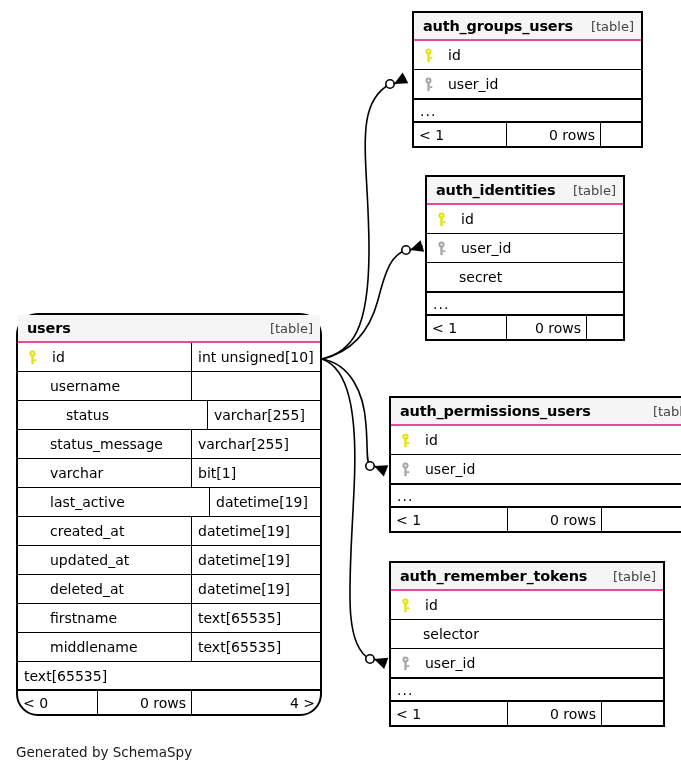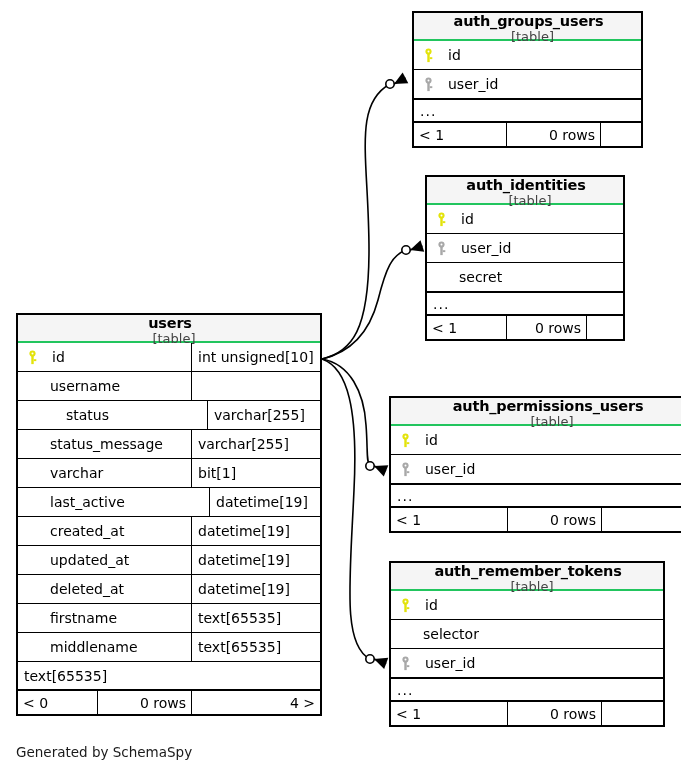--- a/index.html
+++ b/index.html
@@ -32,27 +32,26 @@
     position: absolute;
     box-sizing: border-box;
     border: 2px solid #000000;
     background: #ffffff;
     z-index: 2;
   }
   .tbl-title {
     box-sizing: border-box;
     height: 28px;
     background: #f5f5f5;
-    border-bottom: 2px solid #22c55e;
+    border-bottom: 2px solid #ec4899;
     display: flex;
     align-items: center;
     justify-content: space-between;
     padding: 0 7px 0 9px;
     white-space: nowrap;
-    flex-direction: column;
   }
   .tbl-title .t-name {
     font-weight: bold;
     font-size: 14.5px;
     color: #000000;
     letter-spacing: -0.2px;
   }
   .tbl-title .t-tag {
     font-size: 13px;
     color: #444444;
@@ -194,21 +193,21 @@
         <path d="M 322,359 C 348,368 358,410 354,490 C 350,580 342,645 370,659" fill="none" stroke="#000000" stroke-width="1.6"></path>
         <circle cx="370" cy="659" r="4.2" fill="#ffffff" stroke="#000000" stroke-width="1.6"></circle>
         <g transform="translate(374,659) rotate(20)">
           <path d="M 13,-6 L 0,0 L 13,6 Z" fill="#000000"></path>
           <path d="M 0,0 L 13,0" stroke="#000000" stroke-width="1.6"></path>
         </g>
       </g>
     </svg>
 
   <div id="tables-layer">
-      <div class="table-box" style="left: 16px; top: 313px; width: 306px;">
+      <div class="table-box" style="left: 16px; top: 313px; width: 306px; border-radius: 22px;">
         <div class="tbl-title">
           <span class="t-name">users</span>
           <span class="t-tag">[table]</span>
         </div>
         <div class="tbl-row">
           <div class="col-name has-split" style="width: 174px;">
             <div class="keyslot">
               <svg viewBox="0 0 13 15" class="key-icon">
                 <circle cx="6.5" cy="3.6" r="3.1" fill="#e3e30b"></circle>
                 <rect x="5.3" y="5.5" width="2.4" height="8.6" fill="#e3e30b"></rect>

